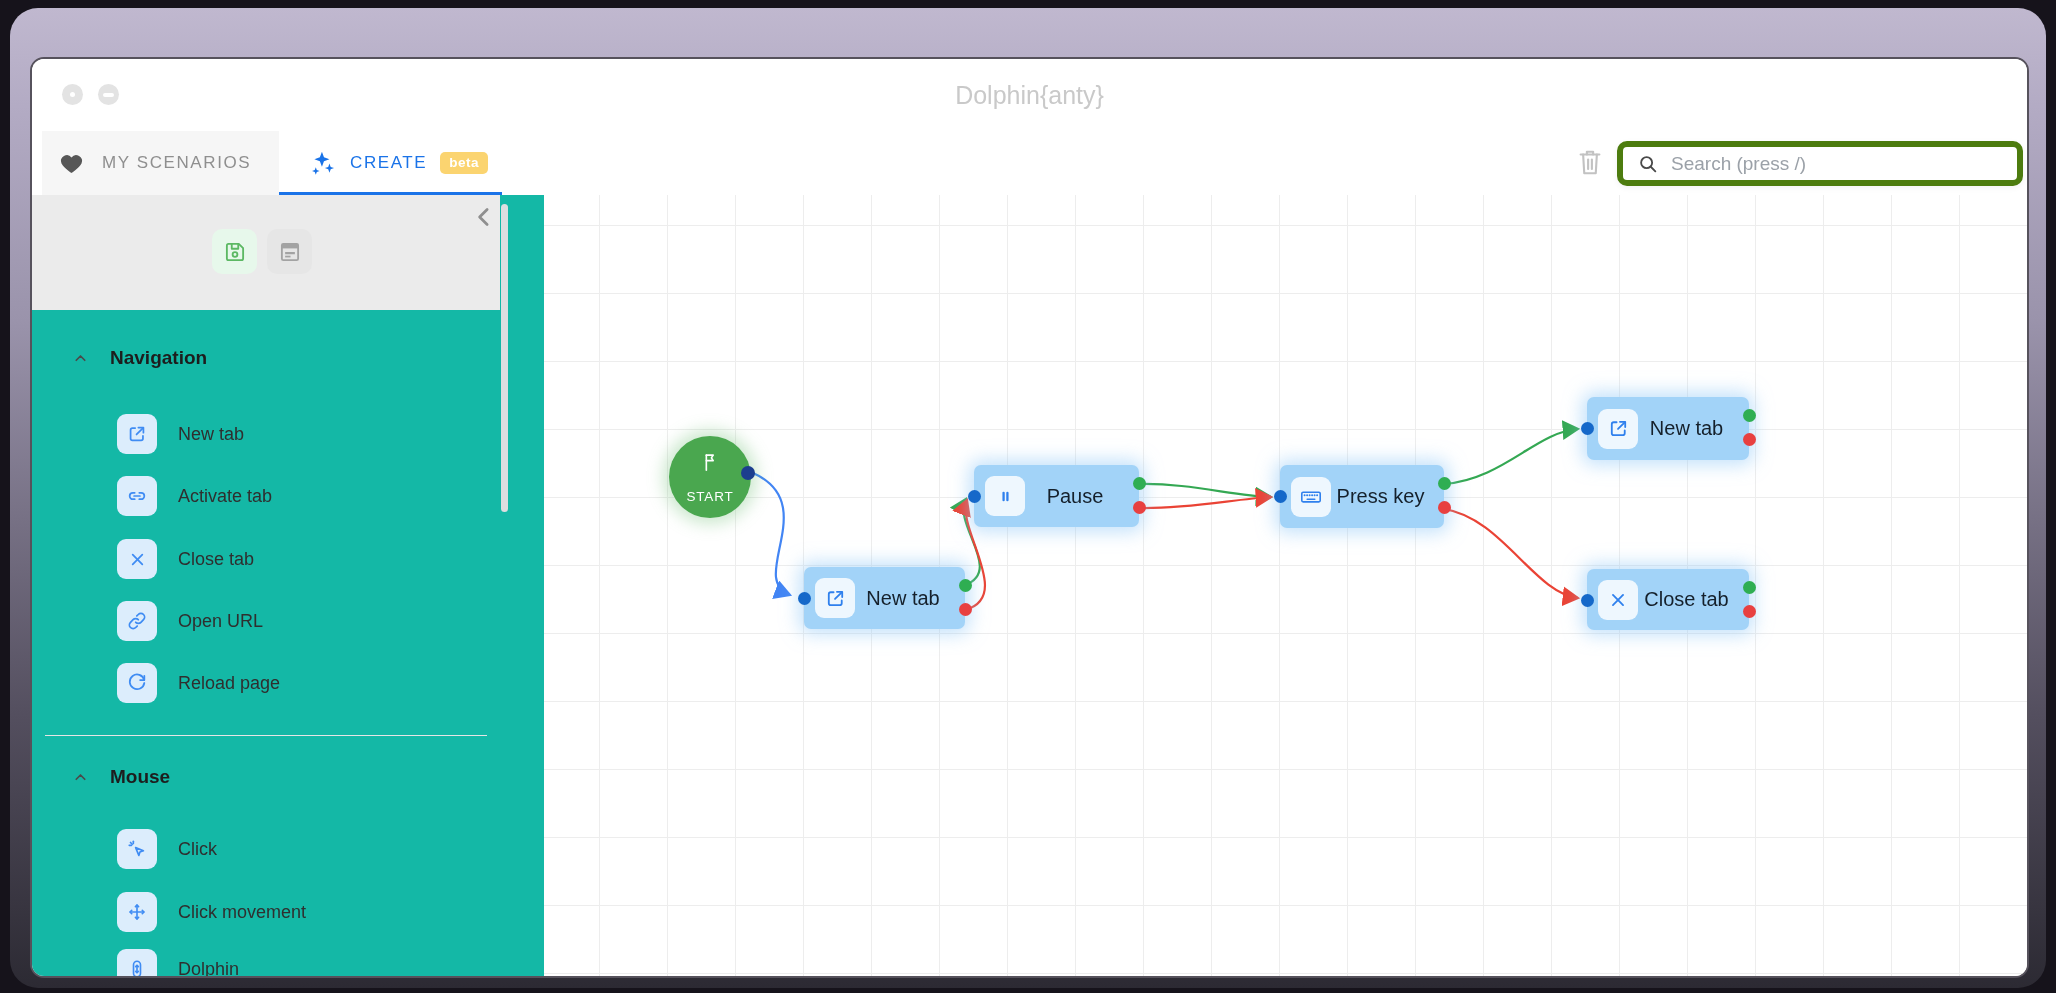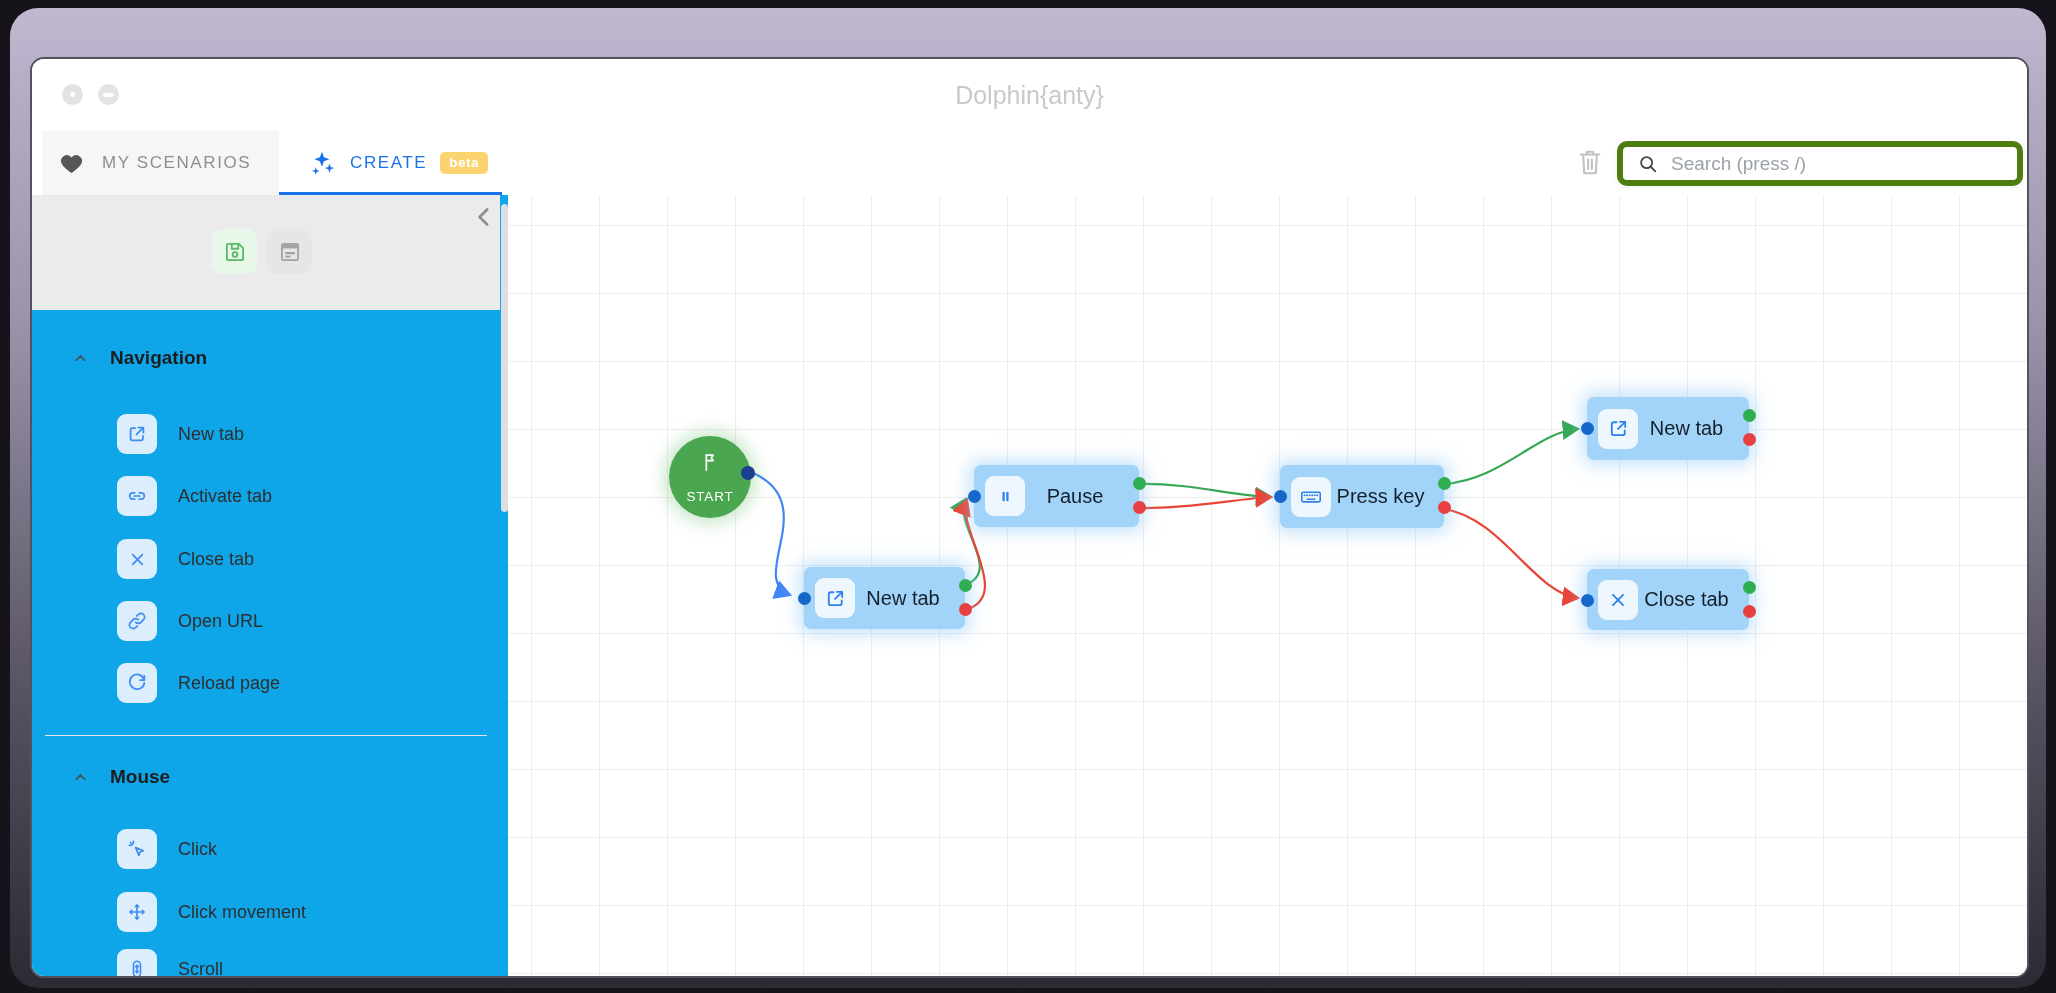--- a/index.html
+++ b/index.html
@@ -32,21 +32,21 @@
   .tab-scenarios{left:10px;width:237px;background:#f6f6f6;color:#8f8f8f;padding-left:16px;gap:17px;text-align:center;}
   .tab-create{left:247px;width:223px;background:#fff;color:#1a73e8;padding-left:30px;gap:13px;}
   .tab-create::after{content:"";position:absolute;left:0;right:0;bottom:0;height:3px;background:#1a73e8;}
   .beta{background:#fbd470;color:#fff;font-size:13.5px;font-weight:700;letter-spacing:.5px;padding:4px 9px;border-radius:5px;line-height:1;}
   .trash-btn{position:absolute;left:1543px;top:86px;width:30px;height:34px;border:none;background:transparent;padding:0;cursor:pointer;z-index:7;}
   .search{position:absolute;left:1585px;top:82px;width:406px;height:45px;border:6px solid #4d7c0f;border-radius:10px;background:#fff;
     box-shadow:0 2px 6px rgba(0,0,0,.05);display:flex;align-items:center;gap:10px;padding:0 14px;box-sizing:border-box;z-index:7;}
   .search input{border:none;outline:none;flex:1;font-size:19px;color:#333;font-family:"Liberation Sans",sans-serif;background:transparent;}
   .search input::placeholder{color:#9ba1a8;}
   
-  .sidebar{position:absolute;left:0;top:136px;width:476px;bottom:0;background:#0ea5e9;z-index:5;}
+  .sidebar{position:absolute;left:0;top:136px;width:476px;bottom:0;background:#14b8a6;z-index:5;padding-left:36px;}
   .sidebar-top{position:absolute;left:0;top:0;width:468px;height:115px;background:#ebebeb;}
   .side-act{position:absolute;top:34px;width:45px;height:45px;border:none;border-radius:10px;display:flex;align-items:center;justify-content:center;cursor:pointer;padding:0;}
   .act-save{left:180px;background:#e7f8eb;}
   .act-form{left:235px;background:#e6e6e6;}
   .collapse{position:absolute;left:437px;top:6px;width:32px;height:32px;border:none;background:transparent;padding:0;cursor:pointer;}
   .s-header{position:absolute;left:40px;display:flex;align-items:center;gap:21px;font-size:19px;font-weight:700;color:#1d1d1d;height:26px;}
   .sitem{position:absolute;left:85px;display:flex;align-items:center;gap:21px;cursor:pointer;}
   .sitem .ibox{width:40px;height:40px;background:#dcedfc;border-radius:9px;display:flex;align-items:center;justify-content:center;flex:none;}
   .sitem .ilabel{font-size:18px;color:#2f2f2f;}
   .sdivider{position:absolute;left:13px;width:442px;height:1px;background:#e5e5e5;}
@@ -300,21 +300,21 @@
 
     <div class="sitem" style="top:754px;">
       <span class="ibox">
         <svg width="22" height="22" viewBox="0 0 24 24" fill="none" stroke="#3f8cf3" stroke-width="1.8" stroke-linecap="round" stroke-linejoin="round">
           <rect x="8.2" y="3.5" width="7.6" height="17" rx="3.8"></rect>
           <path d="M12 8.2v7.6"></path>
             <path d="M10.6 9.4 12 8l1.4 1.4"></path>
             <path d="M10.6 14.6 12 16l1.4-1.4"></path>
         </svg>
       </span>
-      <span class="ilabel">Scroll</span>
+      <span class="ilabel">Dolphin</span>
     </div>
 
     <div class="sb-thumb"></div>
   </div>
 
   <div class="titlebar">
     <div class="title">Dolphin{anty}</div>
     <button class="tl-btn b1">
         <span class="tl-dot"></span>
       </button>

